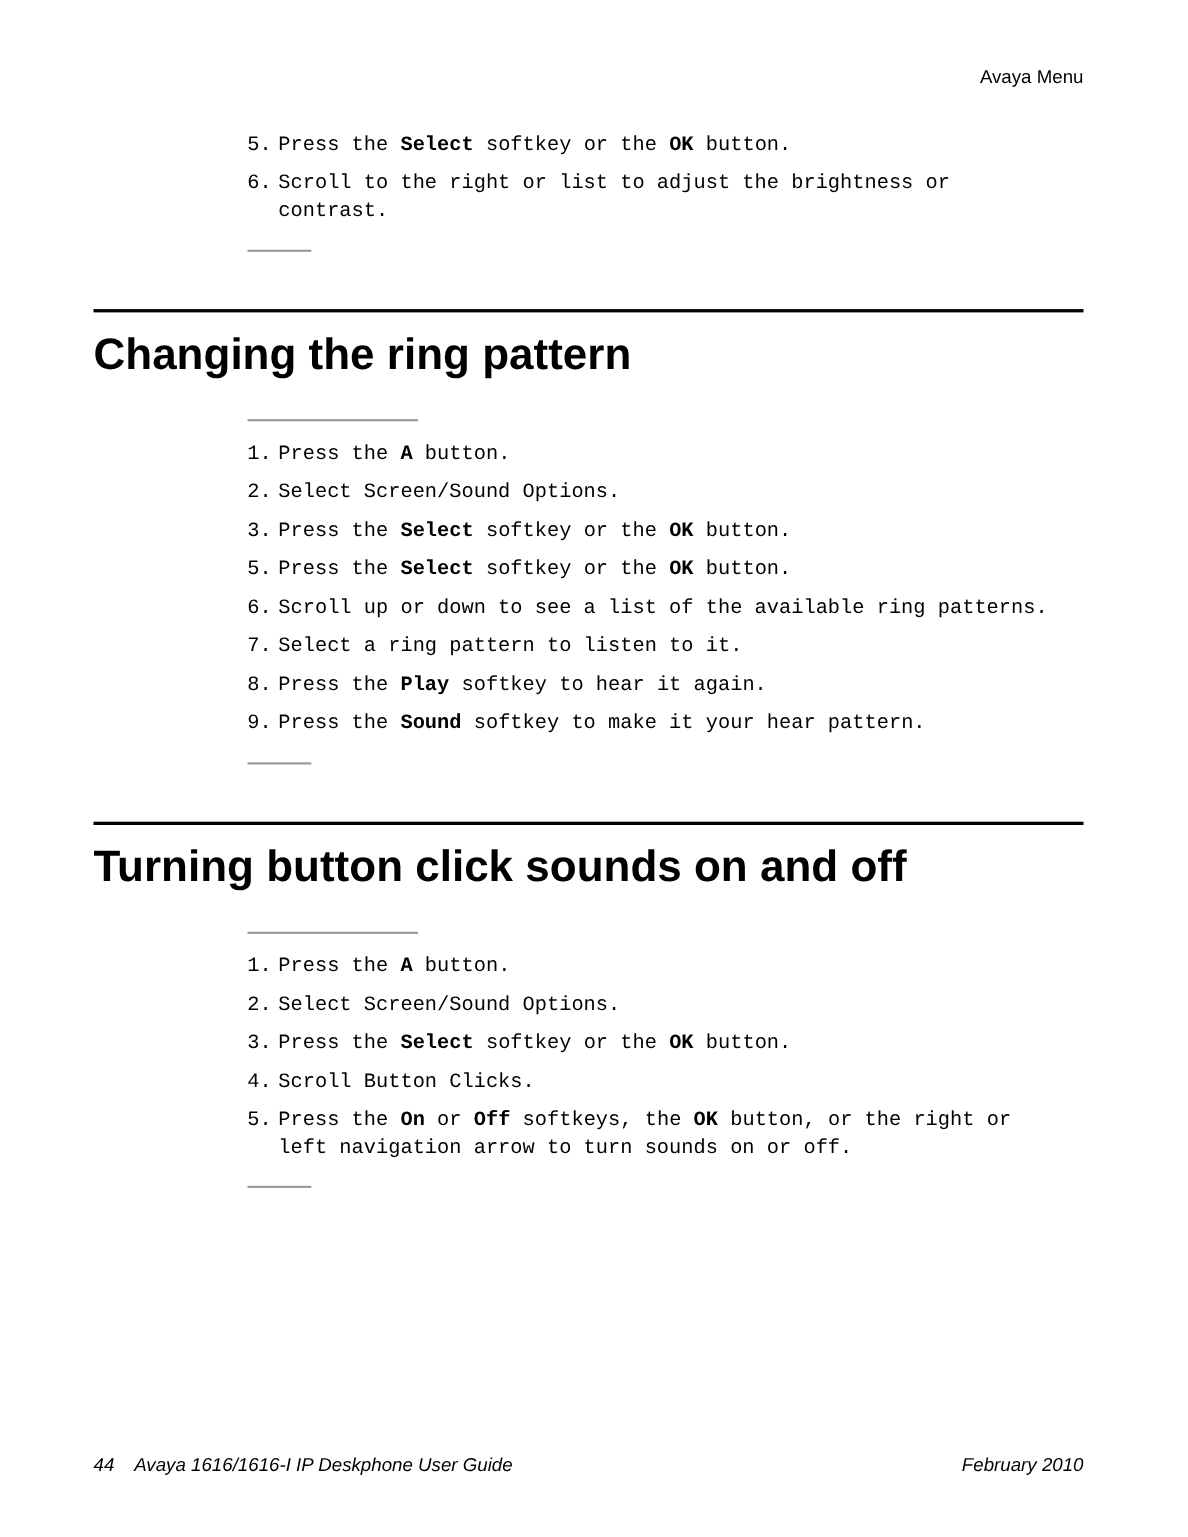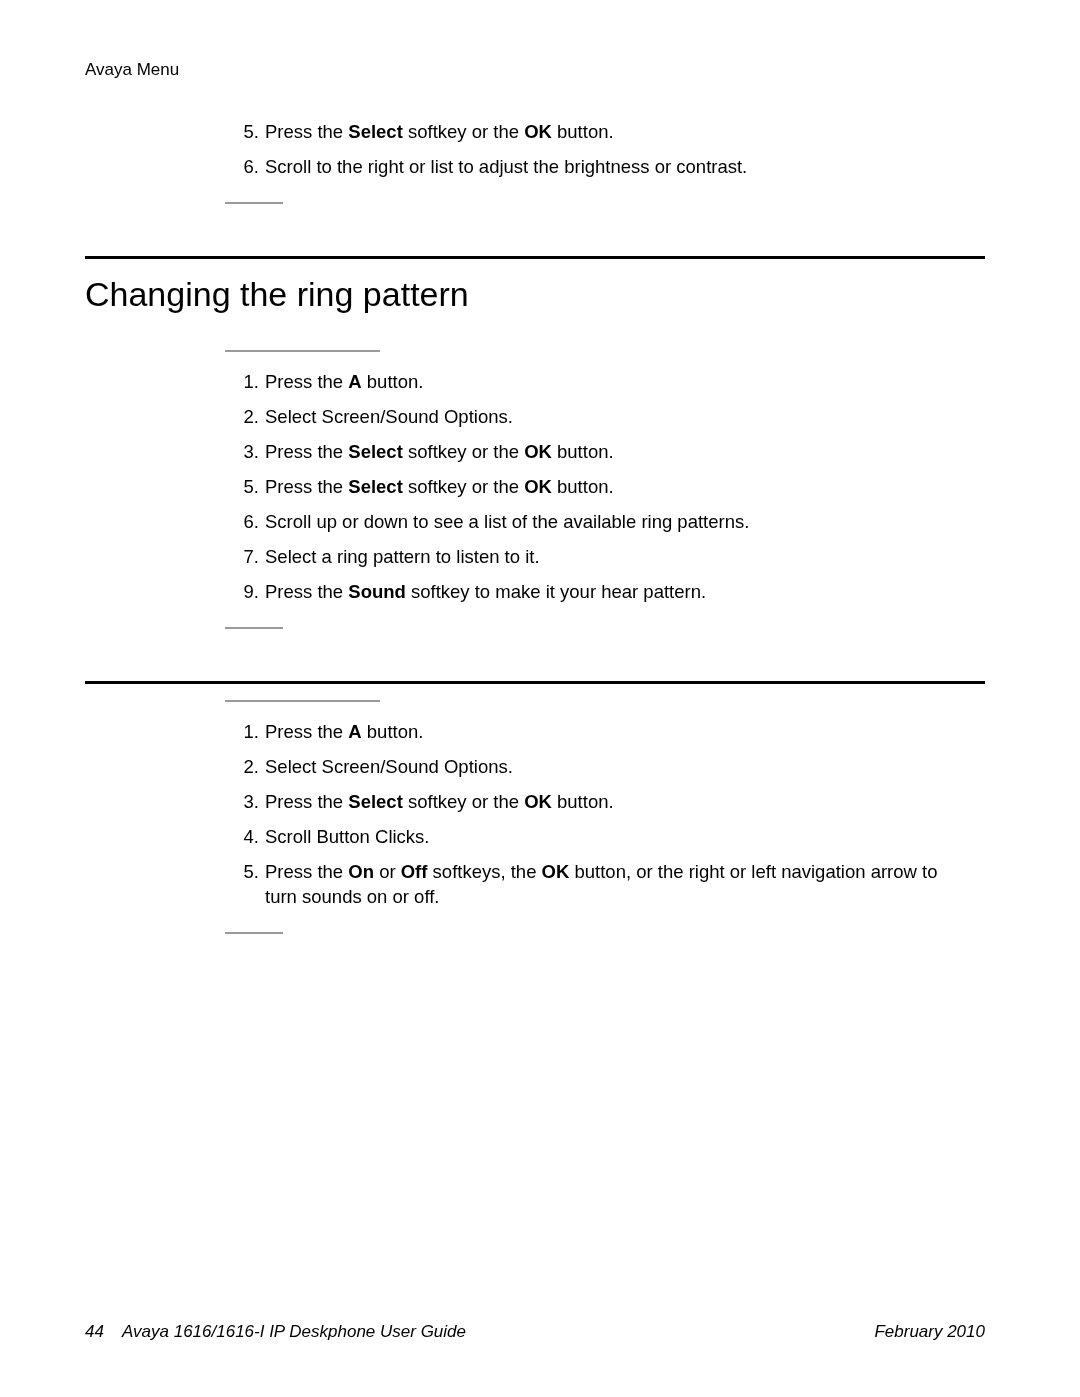--- a/index.html
+++ b/index.html
@@ -12,30 +12,32 @@
   .page {
     width: 1080px;
     height: 1397px;
     position: relative;
     box-sizing: border-box;
     padding: 60px 95px 0 85px;
   }
   .running-header {
     font-size: 17px;
     margin-bottom: 40px;
+    text-align: right;
   }
   .indent-block {
     margin-left: 140px;
     margin-right: 20px;
   }
   ol.steps {
     list-style: none;
     padding: 0;
-    margin: 12px;
+    margin: 0;
     counter-reset: none;
+    font-family: Liberation Mono, monospace;
   }
   ol.steps > li {
     font-size: 18.5px;
     line-height: 1.35;
     margin-bottom: 10px;
     padding-left: 28px;
     text-indent: -28px;
   }
   ol.steps > li .num {
     display: inline-block;
@@ -55,22 +57,22 @@
     border-top: 2px solid #9a9a9a;
     width: 155px;
     margin: 0 0 18px 140px;
   }
   .section-sep {
     border: none;
     border-top: 3px solid #000;
     margin: 52px 0 16px 0;
   }
   h2.section-title {
-    font-size: 34px;
-    font-weight: normal;
+    font-size: 40px;
+    font-weight: bold;
     margin: 0 0 36px 0;
   }
   .footer {
     position: absolute;
     left: 85px;
     right: 95px;
     bottom: 55px;
     font-size: 17px;
     display: flex;
     justify-content: space-between;
@@ -97,26 +99,28 @@
   <h2 class="section-title">Changing the ring pattern</h2>
   <hr class="mid-rule">
   <div class="indent-block">
     <ol class="steps">
         <li><span class="num">1.</span><span>Press the </span><span class="bold">A</span><span> button.</span></li>
         <li><span class="num">2.</span><span>Select Screen/Sound Options.</span></li>
         <li><span class="num">3.</span><span>Press the </span><span class="bold">Select</span><span> softkey or the </span><span class="bold">OK</span><span> button.</span></li>
         <li><span class="num">5.</span><span>Press the </span><span class="bold">Select</span><span> softkey or the </span><span class="bold">OK</span><span> button.</span></li>
         <li><span class="num">6.</span><span>Scroll up or down to see a list of the available ring patterns.</span></li>
         <li><span class="num">7.</span><span>Select a ring pattern to listen to it.</span></li>
+        <li><span class="num">8.</span><span>Press the </span><span class="bold">Play</span><span> softkey to hear it again.</span></li>
         <li><span class="num">9.</span><span>Press the </span><span class="bold">Sound</span><span> softkey to make it your hear pattern.</span></li>
       </ol>
   </div>
   <hr class="short-rule">
 
   <hr class="section-sep">
+  <h2 class="section-title">Turning button click sounds on and off</h2>
   <hr class="mid-rule">
   <div class="indent-block">
     <ol class="steps">
         <li><span class="num">1.</span><span>Press the </span><span class="bold">A</span><span> button.</span></li>
         <li><span class="num">2.</span><span>Select Screen/Sound Options.</span></li>
         <li><span class="num">3.</span><span>Press the </span><span class="bold">Select</span><span> softkey or the </span><span class="bold">OK</span><span> button.</span></li>
         <li><span class="num">4.</span><span>Scroll Button Clicks.</span></li>
         <li><span class="num">5.</span><span>Press the </span><span class="bold">On</span><span> or </span><span class="bold">Off</span><span> softkeys, the </span><span class="bold">OK</span><span> button, or the right or left navigation arrow to turn sounds on or off.</span></li>
       </ol>
   </div>

